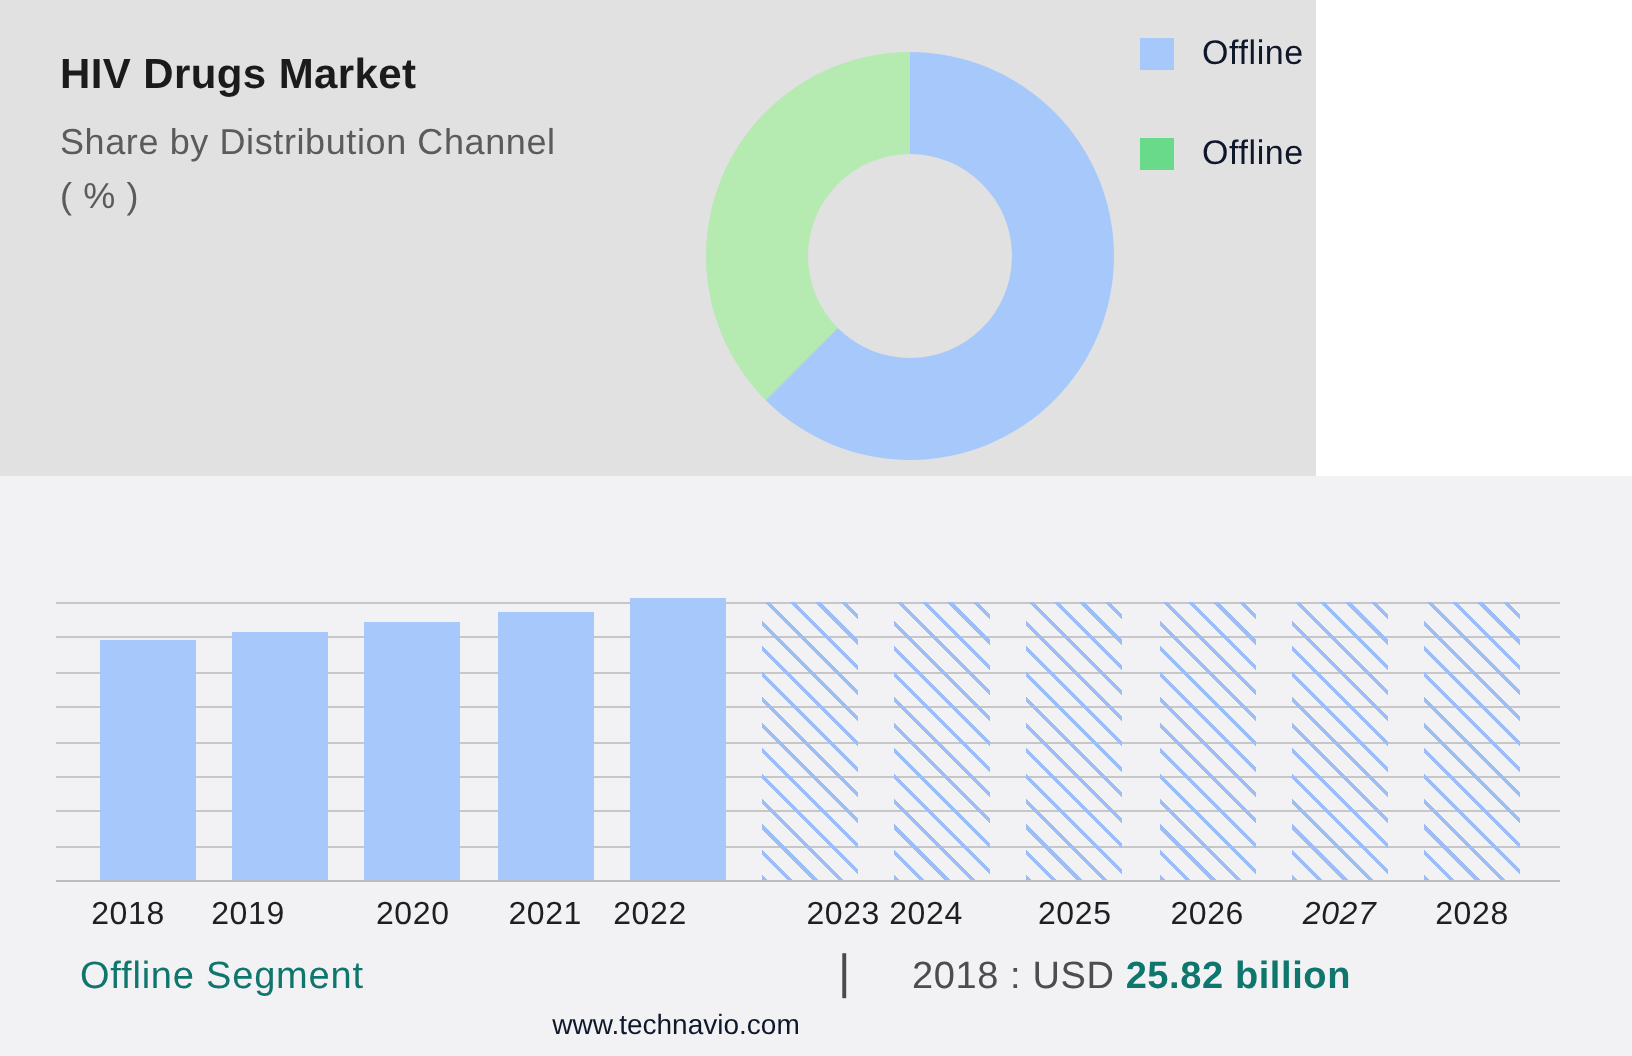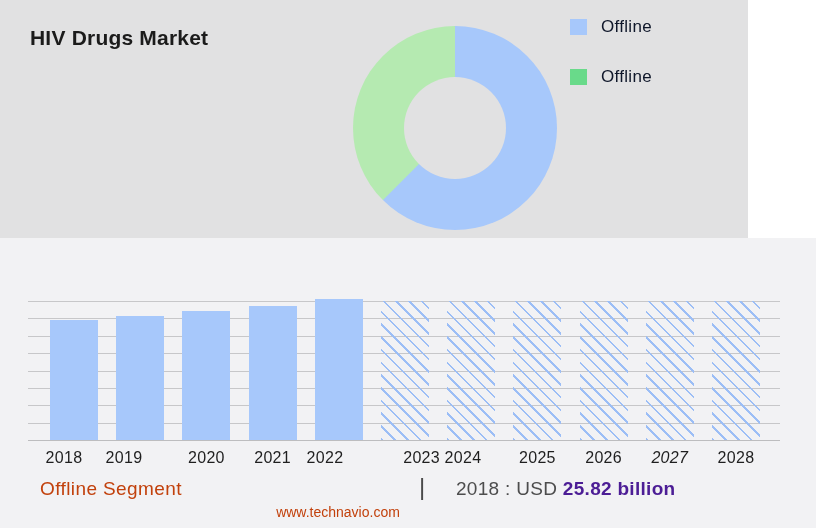--- a/index.html
+++ b/index.html
@@ -1,21 +1,21 @@
 <!DOCTYPE html>
 <html><head>
 <meta charset="utf-8">
 <style>
   html,body{margin:0;padding:0;background:#fff;}
   #stage{
     position:relative;width:816px;height:528px;overflow:hidden;
     font-family:"Liberation Sans","DejaVu Sans",sans-serif;
   }
   
-  .top-section{position:absolute;left:0;top:0;width:748px;height:238px;background:#e1e1e2;}
+  .top-section{position:absolute;left:0;top:0;width:658px;height:238px;background:#e1e1e2;}
   .title-block{position:absolute;left:30px;top:26px;width:310px;}
   .main-title{font-size:21px;font-weight:700;color:#1b1b1b;letter-spacing:.2px;}
   .subtitle{font-size:18px;color:#5b5b5b;margin-top:8px;line-height:27px;letter-spacing:.3px;}
   .donut{position:absolute;left:353px;top:26px;width:204px;height:204px;border-radius:50%;}
   .donut-hole{position:absolute;left:51px;top:51px;width:102px;height:102px;border-radius:50%;background:#e1e1e2;}
   .legend{position:absolute;left:570px;top:16px;}
   .legend-item{display:flex;align-items:center;height:22px;margin-bottom:28px;}
   .legend-swatch{width:17px;height:16px;margin-right:14px;flex:0 0 auto;}
   .legend-label{font-size:17px;color:#0f172a;letter-spacing:.3px;}
   
@@ -26,35 +26,39 @@
   .bar{position:absolute;bottom:0;width:48px;z-index:1;}
   .bar.solid{background:#a7c8fb;}
   .bar.hatched{
     background:repeating-linear-gradient(45deg,
       #9cbef6 0px,#9cbef6 1.8px,transparent 1.8px,transparent 9px);
   }
   .year-label{
     position:absolute;top:148px;width:70px;margin-left:-35px;text-align:center;
     font-size:16px;color:#1f1f1f;letter-spacing:.3px;
   }
-  .caption-segment{position:absolute;left:40px;top:240px;font-size:19px;color:#c2410c;letter-spacing:.4px;}
+  .caption-segment{position:absolute;left:40px;top:240px;font-size:19px;color:#0f766e;letter-spacing:.4px;}
   .caption-separator{position:absolute;left:419px;top:235px;font-size:24px;color:#4a4a4a;font-weight:400;}
   .caption-annotation{position:absolute;left:456px;top:240px;font-size:19px;color:#4d4d4d;letter-spacing:.3px;}
-  .caption-annotation b{color:#4c1d95;font-weight:700;}
-  .footer-url{position:absolute;left:0;top:266px;width:676px;text-align:center;font-size:14px;color:#c2410c;}
+  .caption-annotation b{color:#0f766e;font-weight:700;}
+  .footer-url{position:absolute;left:0;top:266px;width:676px;text-align:center;font-size:14px;color:#0f172a;}
 </style>
 </head>
 <body>
 
 <div id="stage">
 
   <div class="top-section">
 
     <div class="title-block">
       <div class="main-title">HIV Drugs Market</div>
+      <div class="subtitle">
+        <div>Share by Distribution Channel</div>
+        <div>( % )</div>
+      </div>
     </div>
 
     <div class="donut" style="background: conic-gradient(rgb(167, 200, 251) 0deg, rgb(167, 200, 251) 224.6deg, rgb(181, 234, 177) 225.4deg, rgb(181, 234, 177) 360deg);">
       <div class="donut-hole"></div>
     </div>
 
     <div class="legend">
       <div class="legend-item">
         <span class="legend-swatch" style="background: rgb(167, 200, 251);"></span>
         <span class="legend-label">Offline</span>

